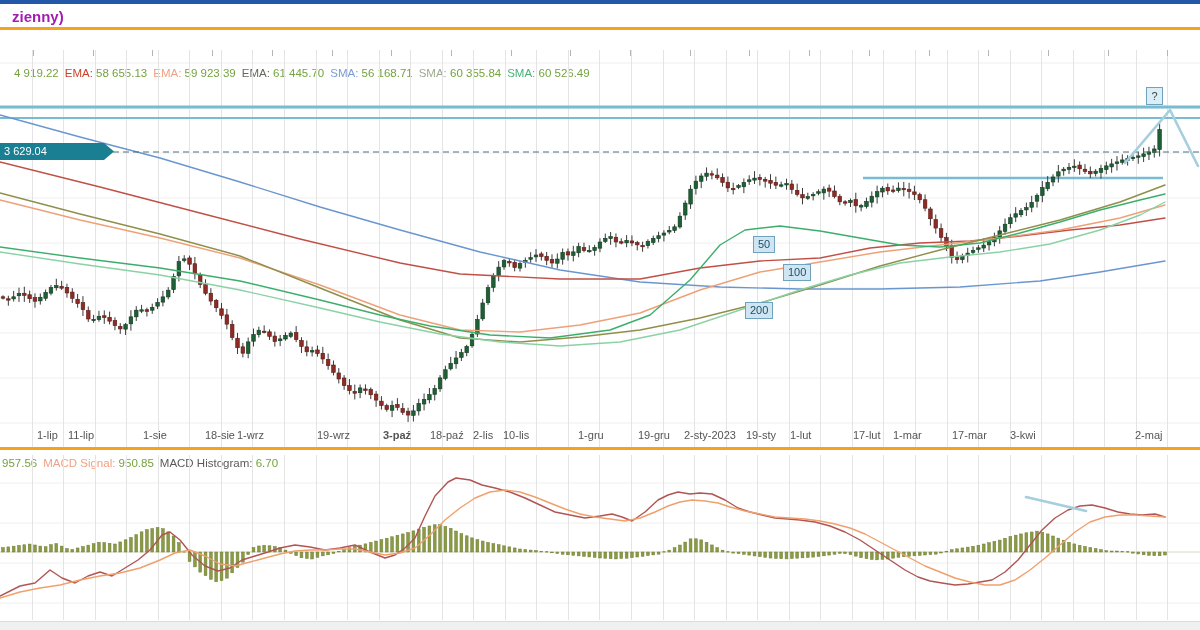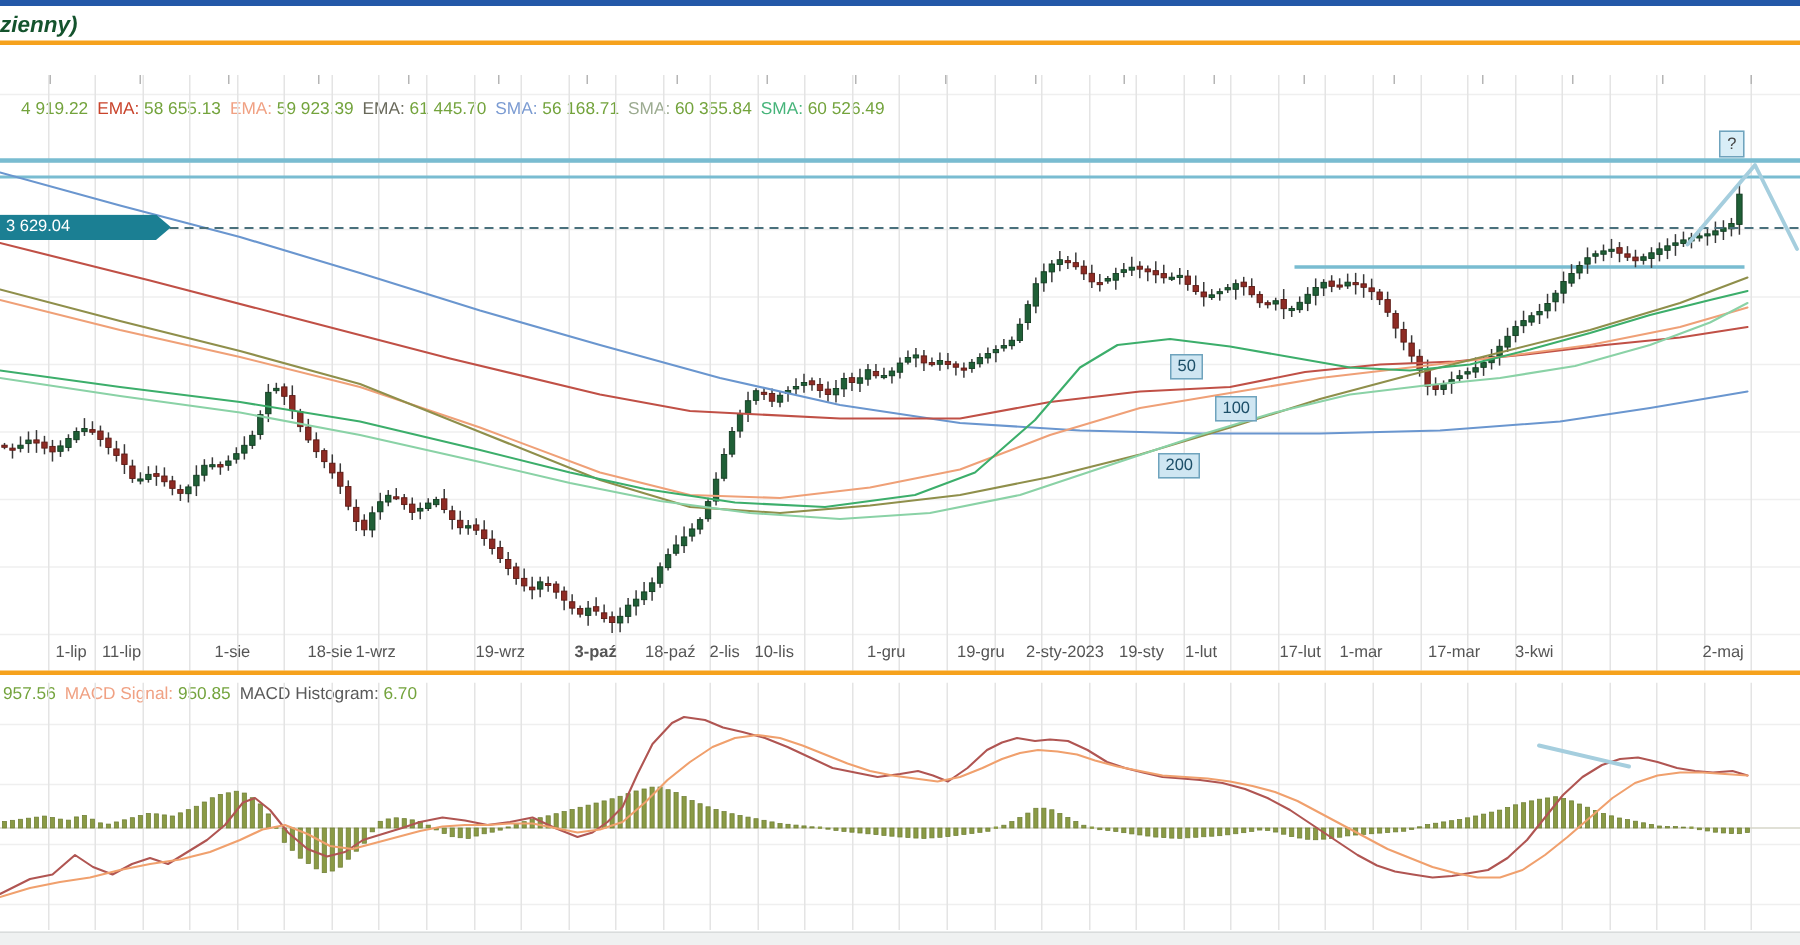--- a/index.html
+++ b/index.html
@@ -3,33 +3,33 @@
 <meta charset="utf-8">
 <style>
   html,body{margin:0;padding:0;}
   body{
     width:1200px;height:630px;position:relative;overflow:hidden;
     background:#ffffff;font-family:"Liberation Sans","DejaVu Sans",sans-serif;
     -webkit-font-smoothing:antialiased;
   }
   .top-stripe{position:absolute;left:0;top:0;width:1200px;height:4px;background:#2358a8;}
   .header{position:absolute;left:0;top:4px;width:1200px;height:23px;background:#fff;}
-  .title{position:absolute;left:0;top:4px;font-size:15px;font-weight:bold;color:#14532d;letter-spacing:0px;font-style:italic;}
+  .title{position:absolute;left:12px;top:4px;font-size:15px;font-weight:bold;color:#a21caf;letter-spacing:0px;}
   .orange-rule{position:absolute;left:0;width:1200px;height:3px;background:#f6a21d;}
   .legend-row{position:absolute;left:14px;top:35px;width:1196px;height:15px;font-size:11.5px;white-space:nowrap;color:#73a33c;margin-top:32px;}
   .legend-row .lbl{margin-left:6px;}
   .legend-row .val{color:#73a33c;}
   .chart-wrap{position:absolute;left:0;top:50px;width:1200px;height:398px;}
   .macd-wrap{position:absolute;left:0;top:455px;width:1200px;height:165px;}
   svg{display:block;}
   .xlabels{position:absolute;left:0;top:429px;width:1200px;height:14px;font-size:11px;color:#555;}
   .xlabels span{position:absolute;top:0;}
   .ma-box{
     position:absolute;background:#cfe6f2;border:1px solid #6fa3bd;color:#1d4f68;
-    font-size:11px;padding:1px 4px;line-height:13px;margin-left:27px;
+    font-size:11px;padding:1px 4px;line-height:13px;
   }
   .q-box{
     position:absolute;left:1146px;top:87px;width:15px;height:16px;background:#d9eef7;
     border:1px solid #6fa3bd;color:#444;font-size:11px;text-align:center;line-height:16px;
   }
   .price-badge{
     position:absolute;left:0;top:143px;width:114px;height:17px;background:#1b7f93;color:#fff;
     font-size:11px;line-height:17px;padding-left:4px;box-sizing:border-box;
     clip-path:polygon(0 0,104px 0,114px 50%,104px 100%,0 100%);
   }

